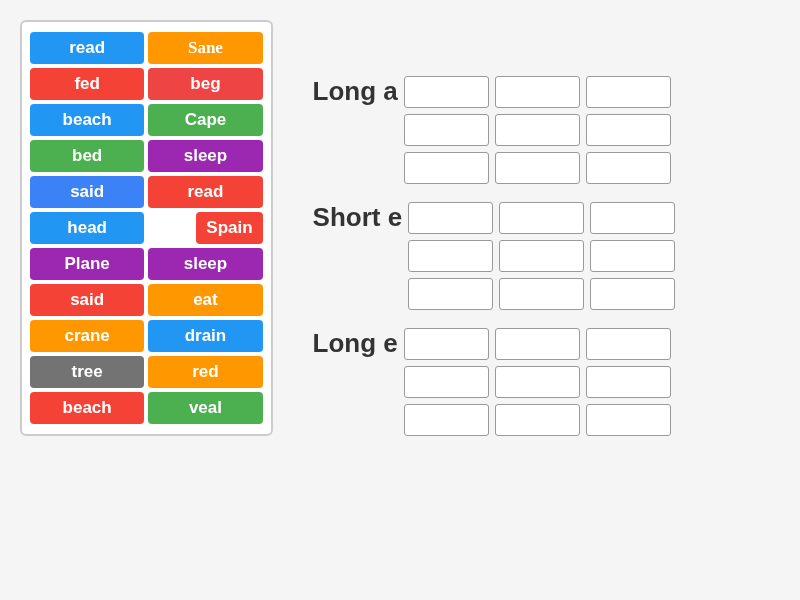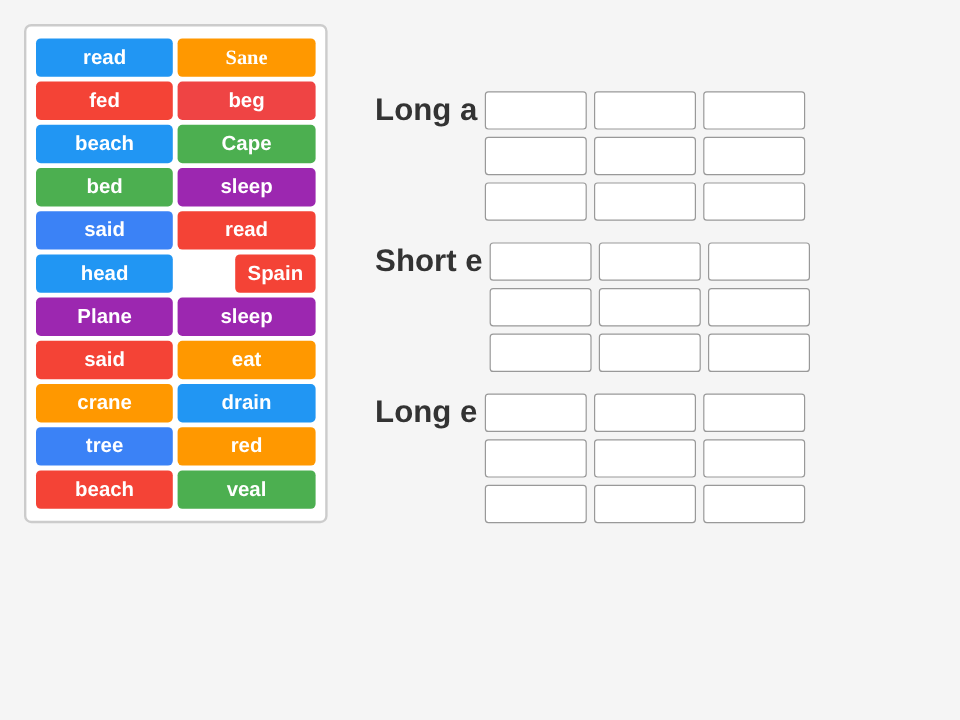--- a/index.html
+++ b/index.html
@@ -90,21 +90,21 @@
       <button class="word-btn" style="background-color: #3b82f6;">said</button>
       <button class="word-btn" style="background-color: rgb(244, 67, 54);">read</button>
       <button class="word-btn" style="background-color: rgb(33, 150, 243);">head</button>
       <button class="word-btn" style="background-color: rgb(244, 67, 54); margin-left: 48px;">Spain</button>
       <button class="word-btn" style="background-color: rgb(156, 39, 176);">Plane</button>
       <button class="word-btn" style="background-color: rgb(156, 39, 176);">sleep</button>
       <button class="word-btn" style="background-color: rgb(244, 67, 54);">said</button>
       <button class="word-btn" style="background-color: rgb(255, 152, 0);">eat</button>
       <button class="word-btn" style="background-color: rgb(255, 152, 0);">crane</button>
       <button class="word-btn" style="background-color: rgb(33, 150, 243);">drain</button>
-      <button class="word-btn" style="background-color: #3b82f6;">tree</button>
+      <button class="word-btn" style="background-color: #737373;">tree</button>
       <button class="word-btn" style="background-color: rgb(255, 152, 0);">red</button>
       <button class="word-btn" style="background-color: rgb(244, 67, 54);">beach</button>
       <button class="word-btn" style="background-color: rgb(76, 175, 80);">veal</button>
     </div>
 
   <div class="categories" id="categories-container">
   <div class="category-section">
         <div class="category-title">Long a</div>
         <div class="drop-grid">
           <div class="drop-box"></div>

